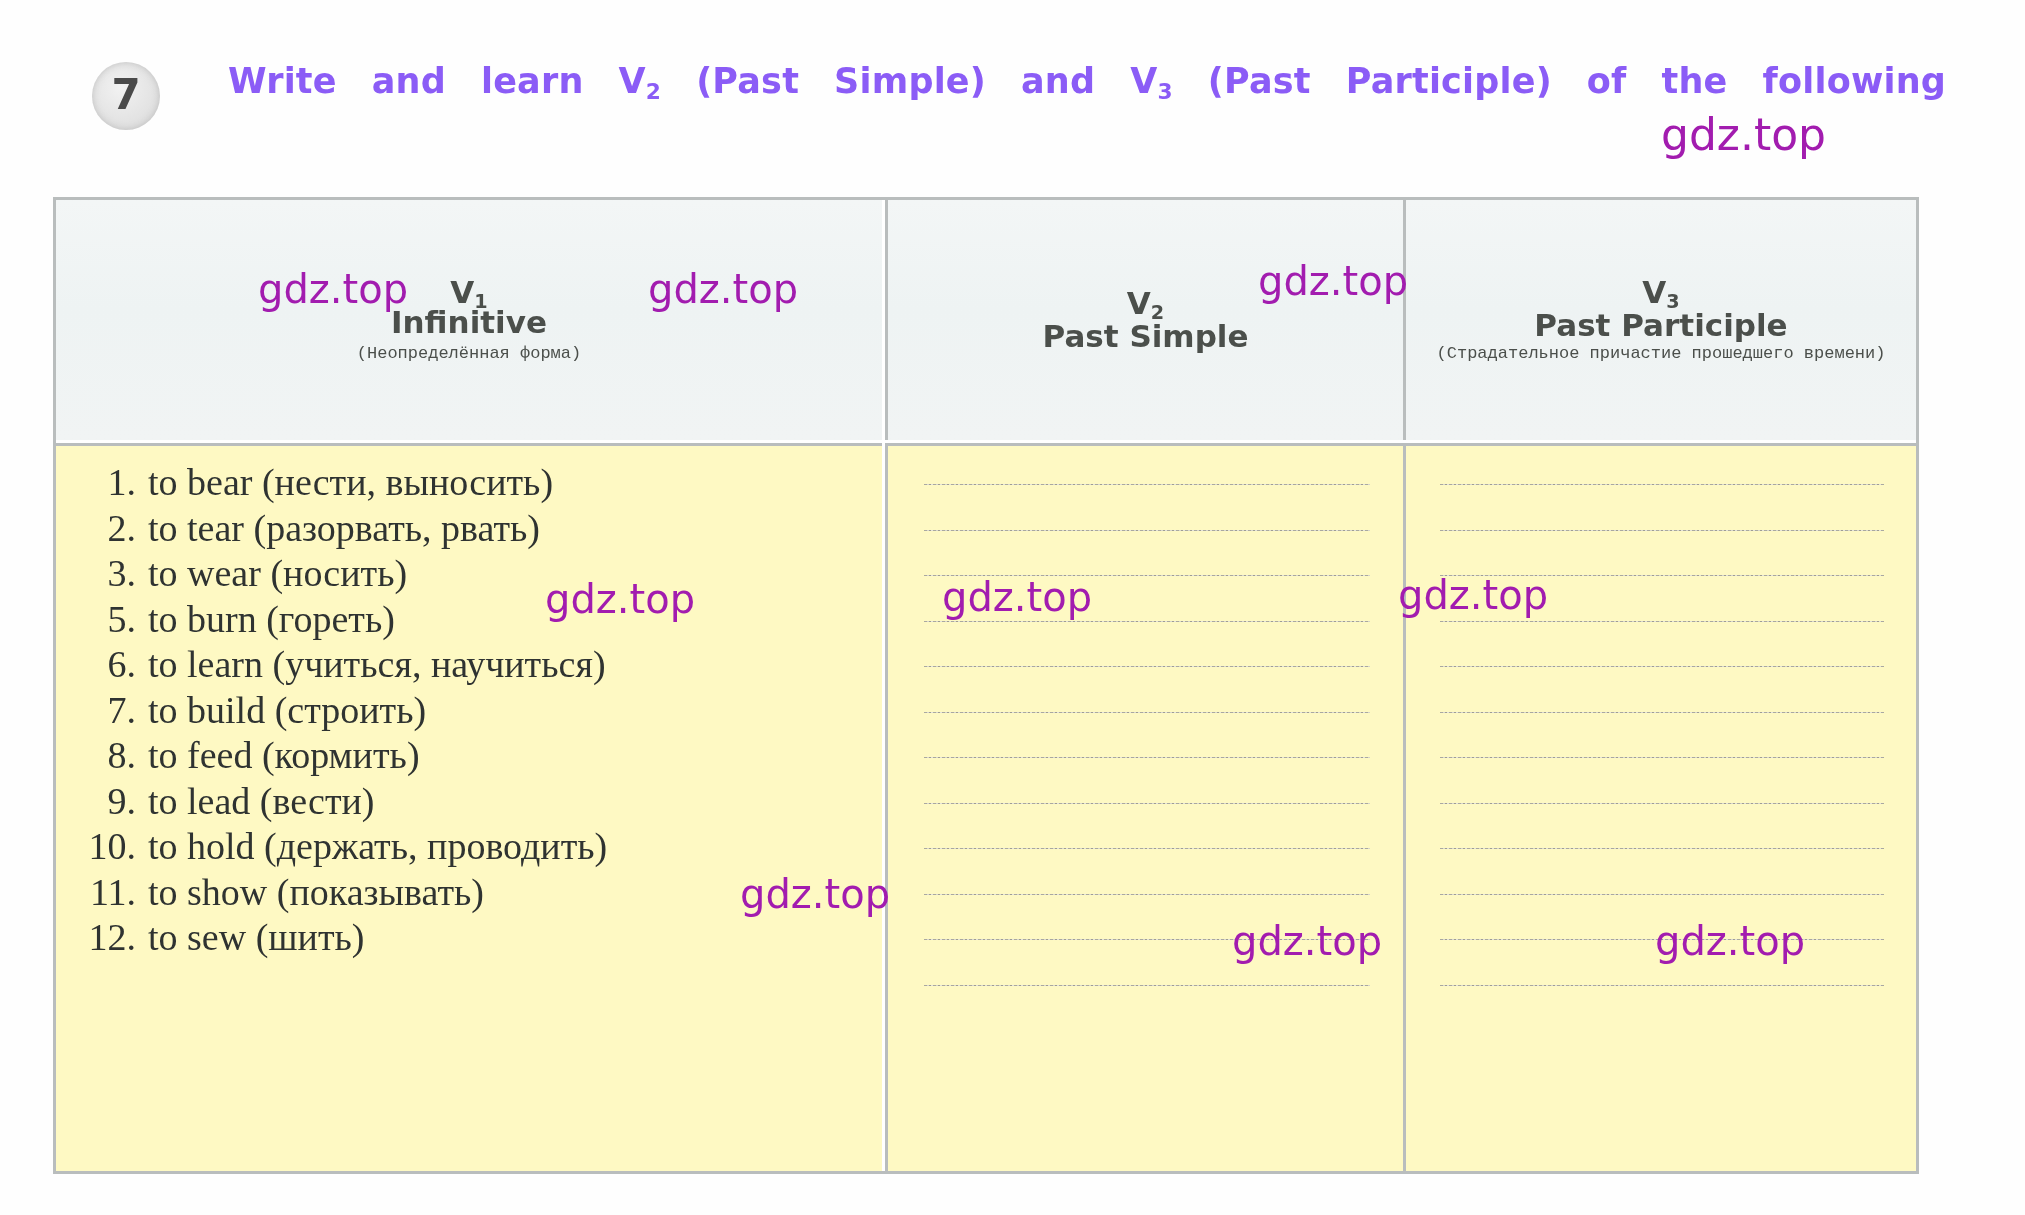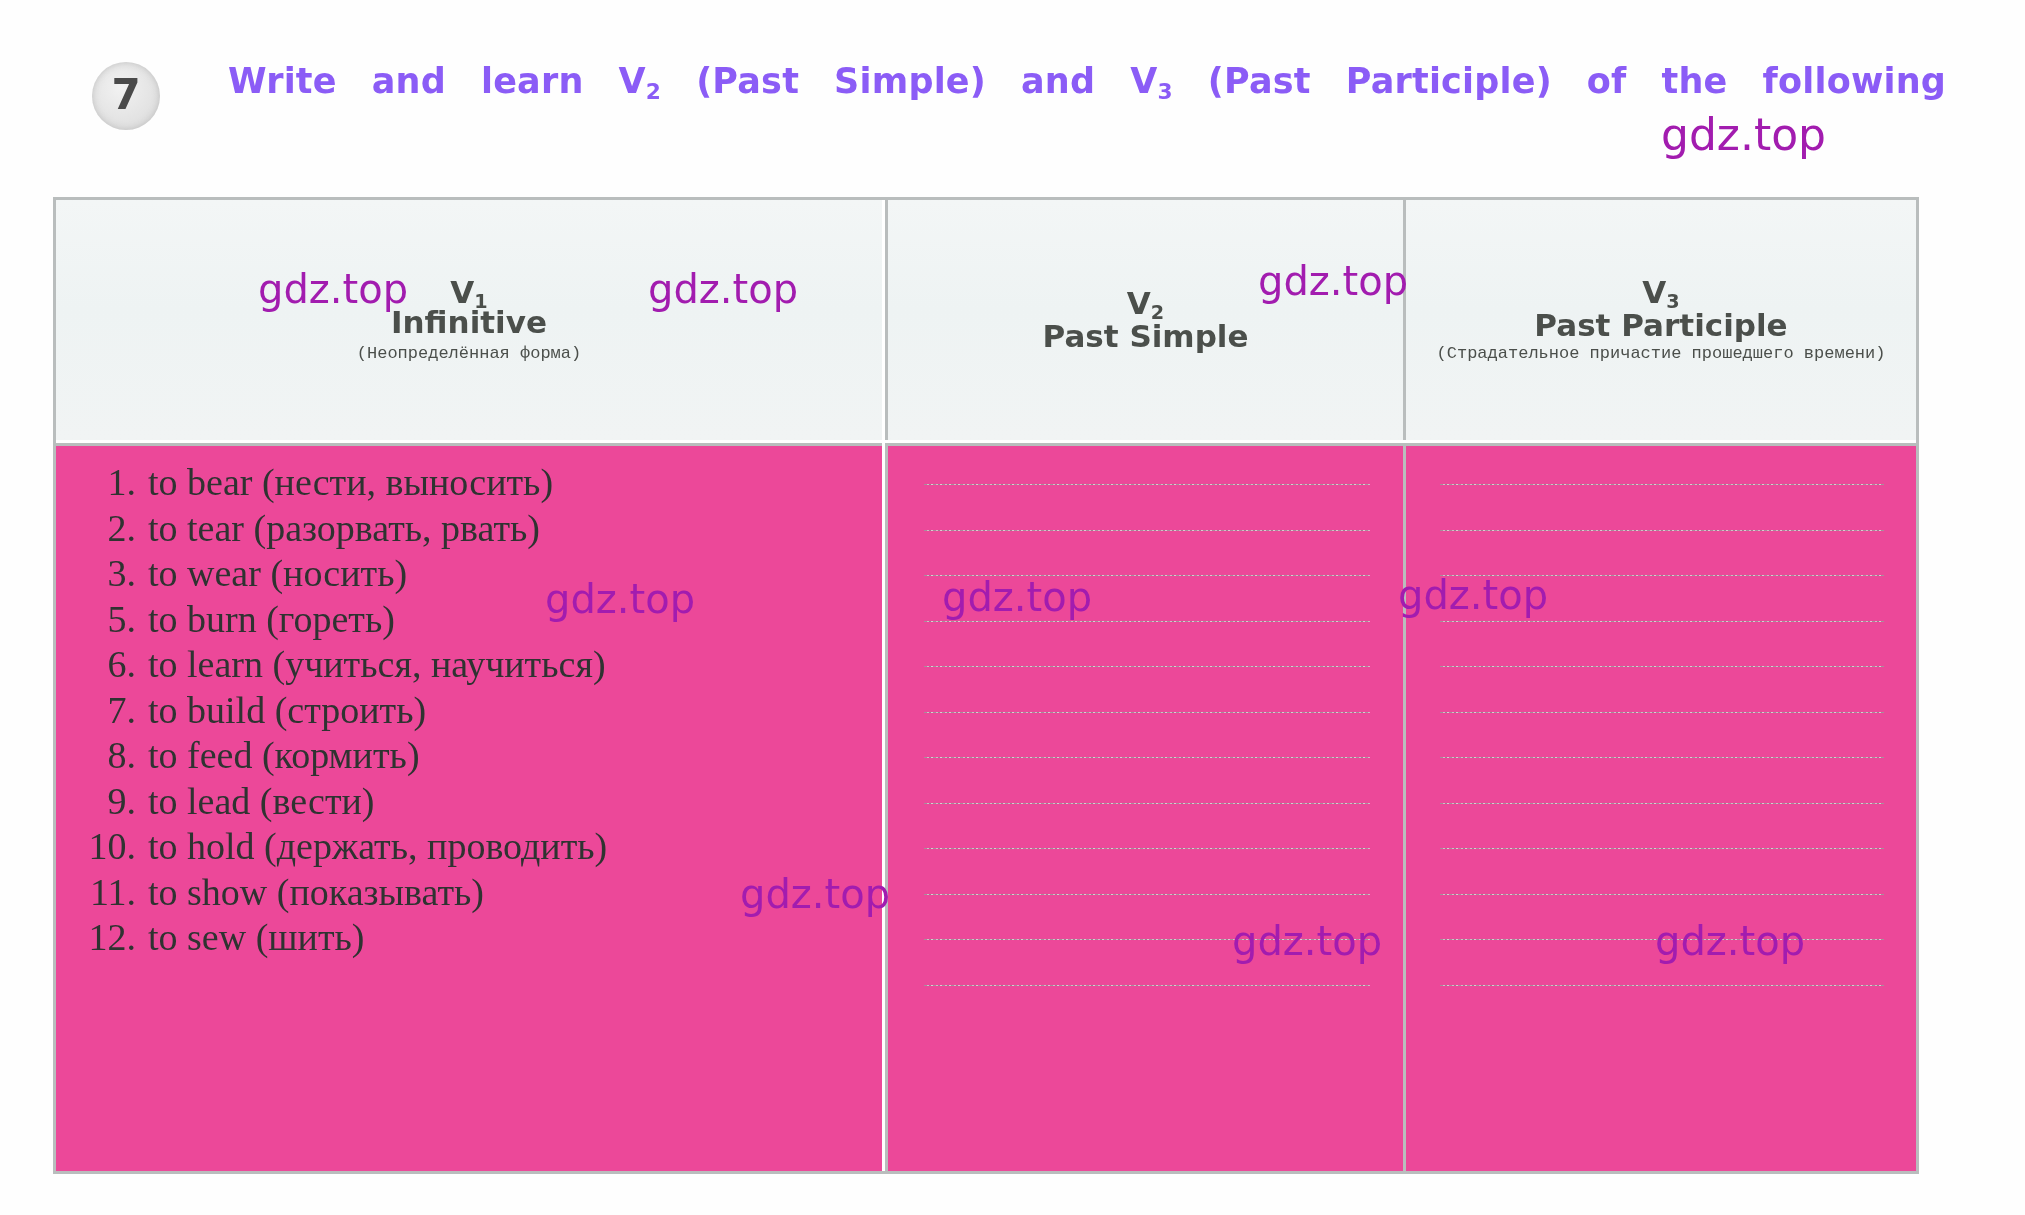--- a/index.html
+++ b/index.html
@@ -147,21 +147,21 @@
     left: 0;
     top: 243px;
     width: 100%;
     height: 728px;
   }
   .body-cell {
     position: absolute;
     top: 0;
     height: 728px;
     box-sizing: border-box;
-    background: #ec4899;
+    background: #fef9c3;
   }
   .body-cell.c1 { left: 0px;    width: 826px; border-top: 3px solid #b9bdbd; }
   .body-cell.c2 { left: 829px;  width: 518px; border-left: 3px solid #b9bdbd; border-top: 3px solid #b9bdbd;}
   .body-cell.c3 { left: 1347px; width: 513px; border-left: 3px solid #b9bdbd; border-top: 3px solid #b9bdbd;}
 
   
   #verb-list {
     list-style: none;
     margin: 0;
     padding: 14px 0 0 18px;

